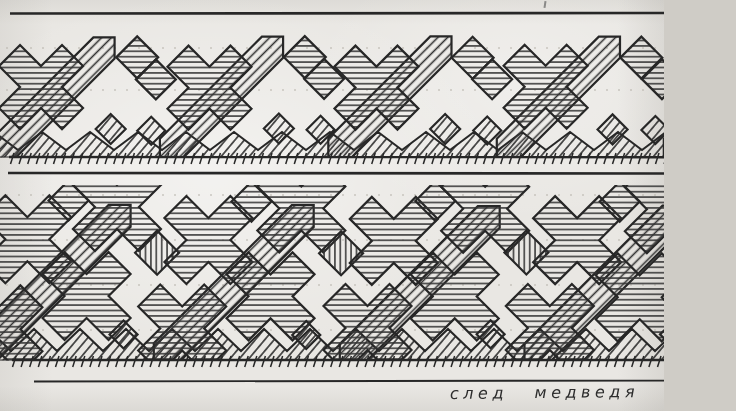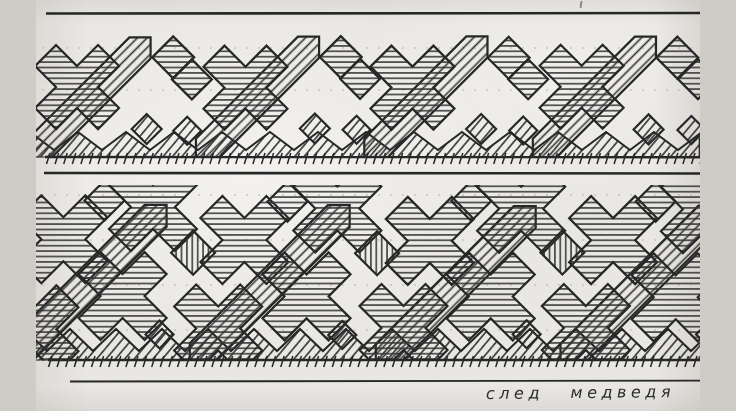--- a/index.html
+++ b/index.html
@@ -2,21 +2,20 @@
 <html><head>
 <meta charset="utf-8">
 <style>
   html,body{margin:0;padding:0;background:#cfccc6;}
   .page{
     position:relative;
     width:664px;height:411px;
     background:#e9e7e3;
     overflow:hidden;
     font-family:"DejaVu Sans", sans-serif;
-    margin-left:36px;
   }
   .texture{position:absolute;inset:0;pointer-events:none;}
   .t1{background:
       radial-gradient(ellipse 420px 260px at 32% 42%, rgba(255,255,255,.45), rgba(255,255,255,0) 70%),
       radial-gradient(ellipse 300px 200px at 78% 20%, rgba(255,255,255,.30), rgba(255,255,255,0) 70%);}
   .t2{background:
       linear-gradient(to right, rgba(120,116,108,.10), rgba(120,116,108,0) 8%, rgba(120,116,108,0) 93%, rgba(120,116,108,.14)),
       linear-gradient(to bottom, rgba(120,116,108,.10), rgba(120,116,108,0) 6%, rgba(120,116,108,0) 94%, rgba(120,116,108,.12));}
   svg{position:absolute;left:0;top:0;display:block;}
   .caption{

